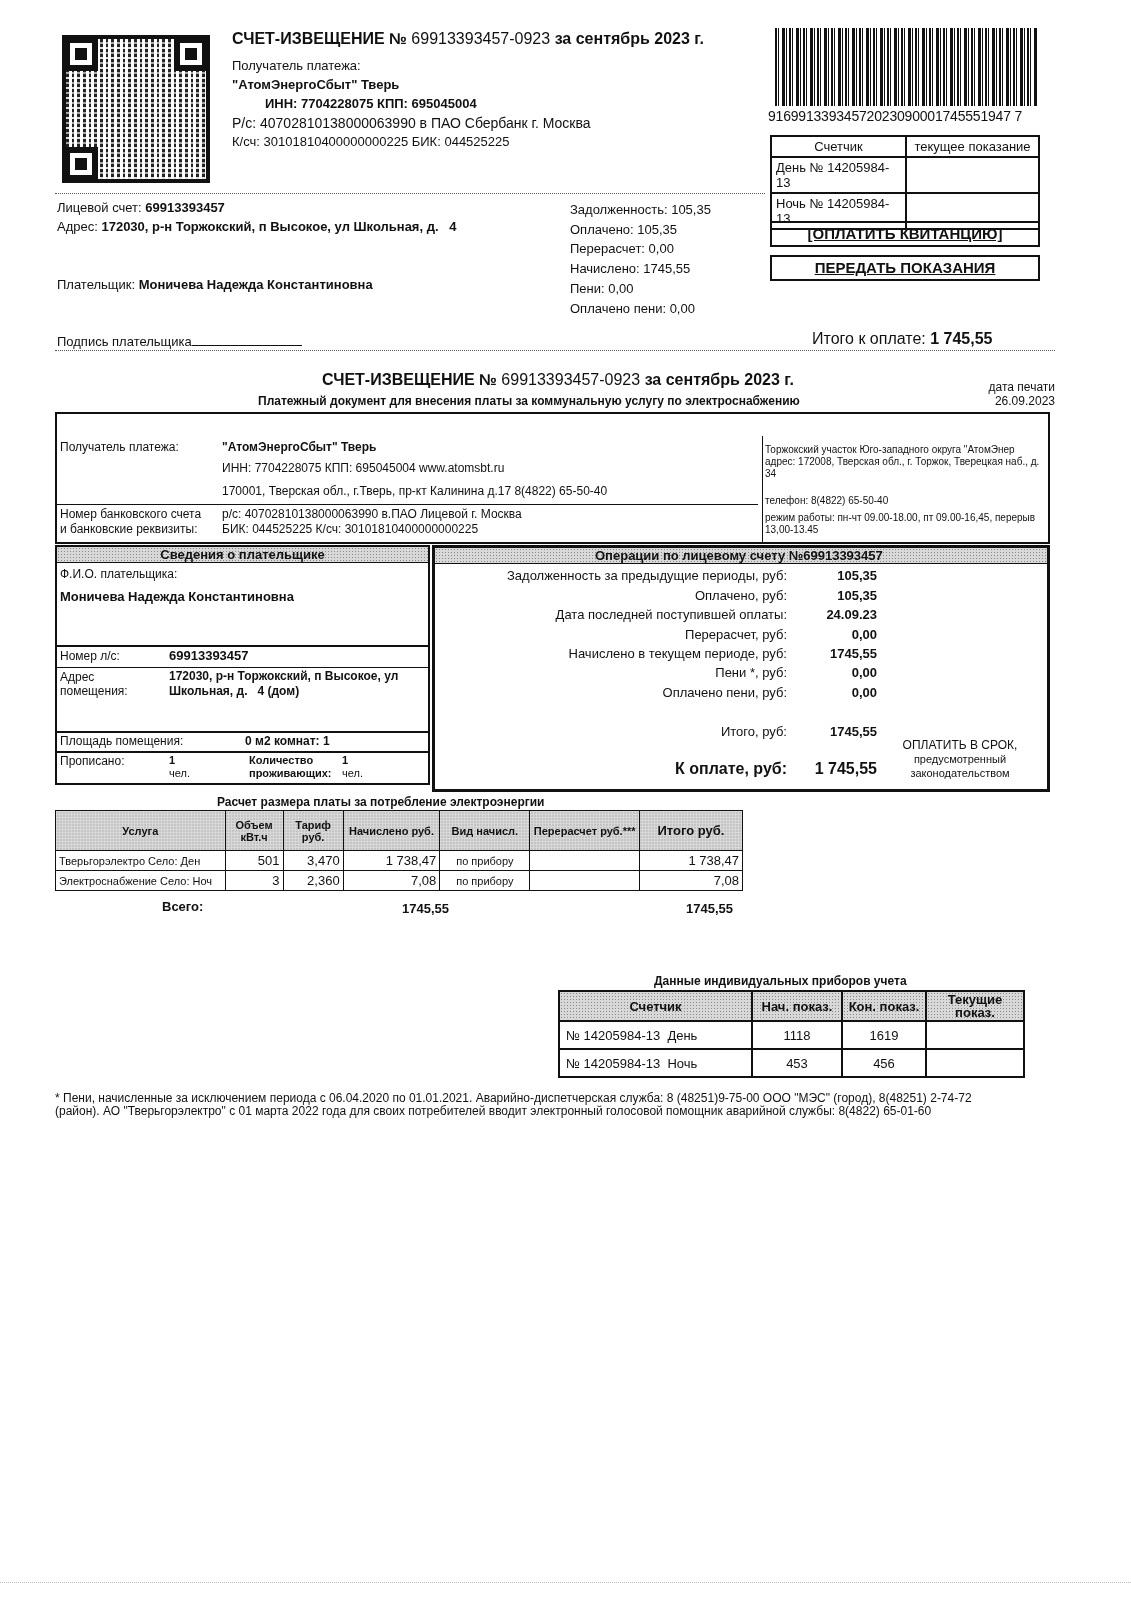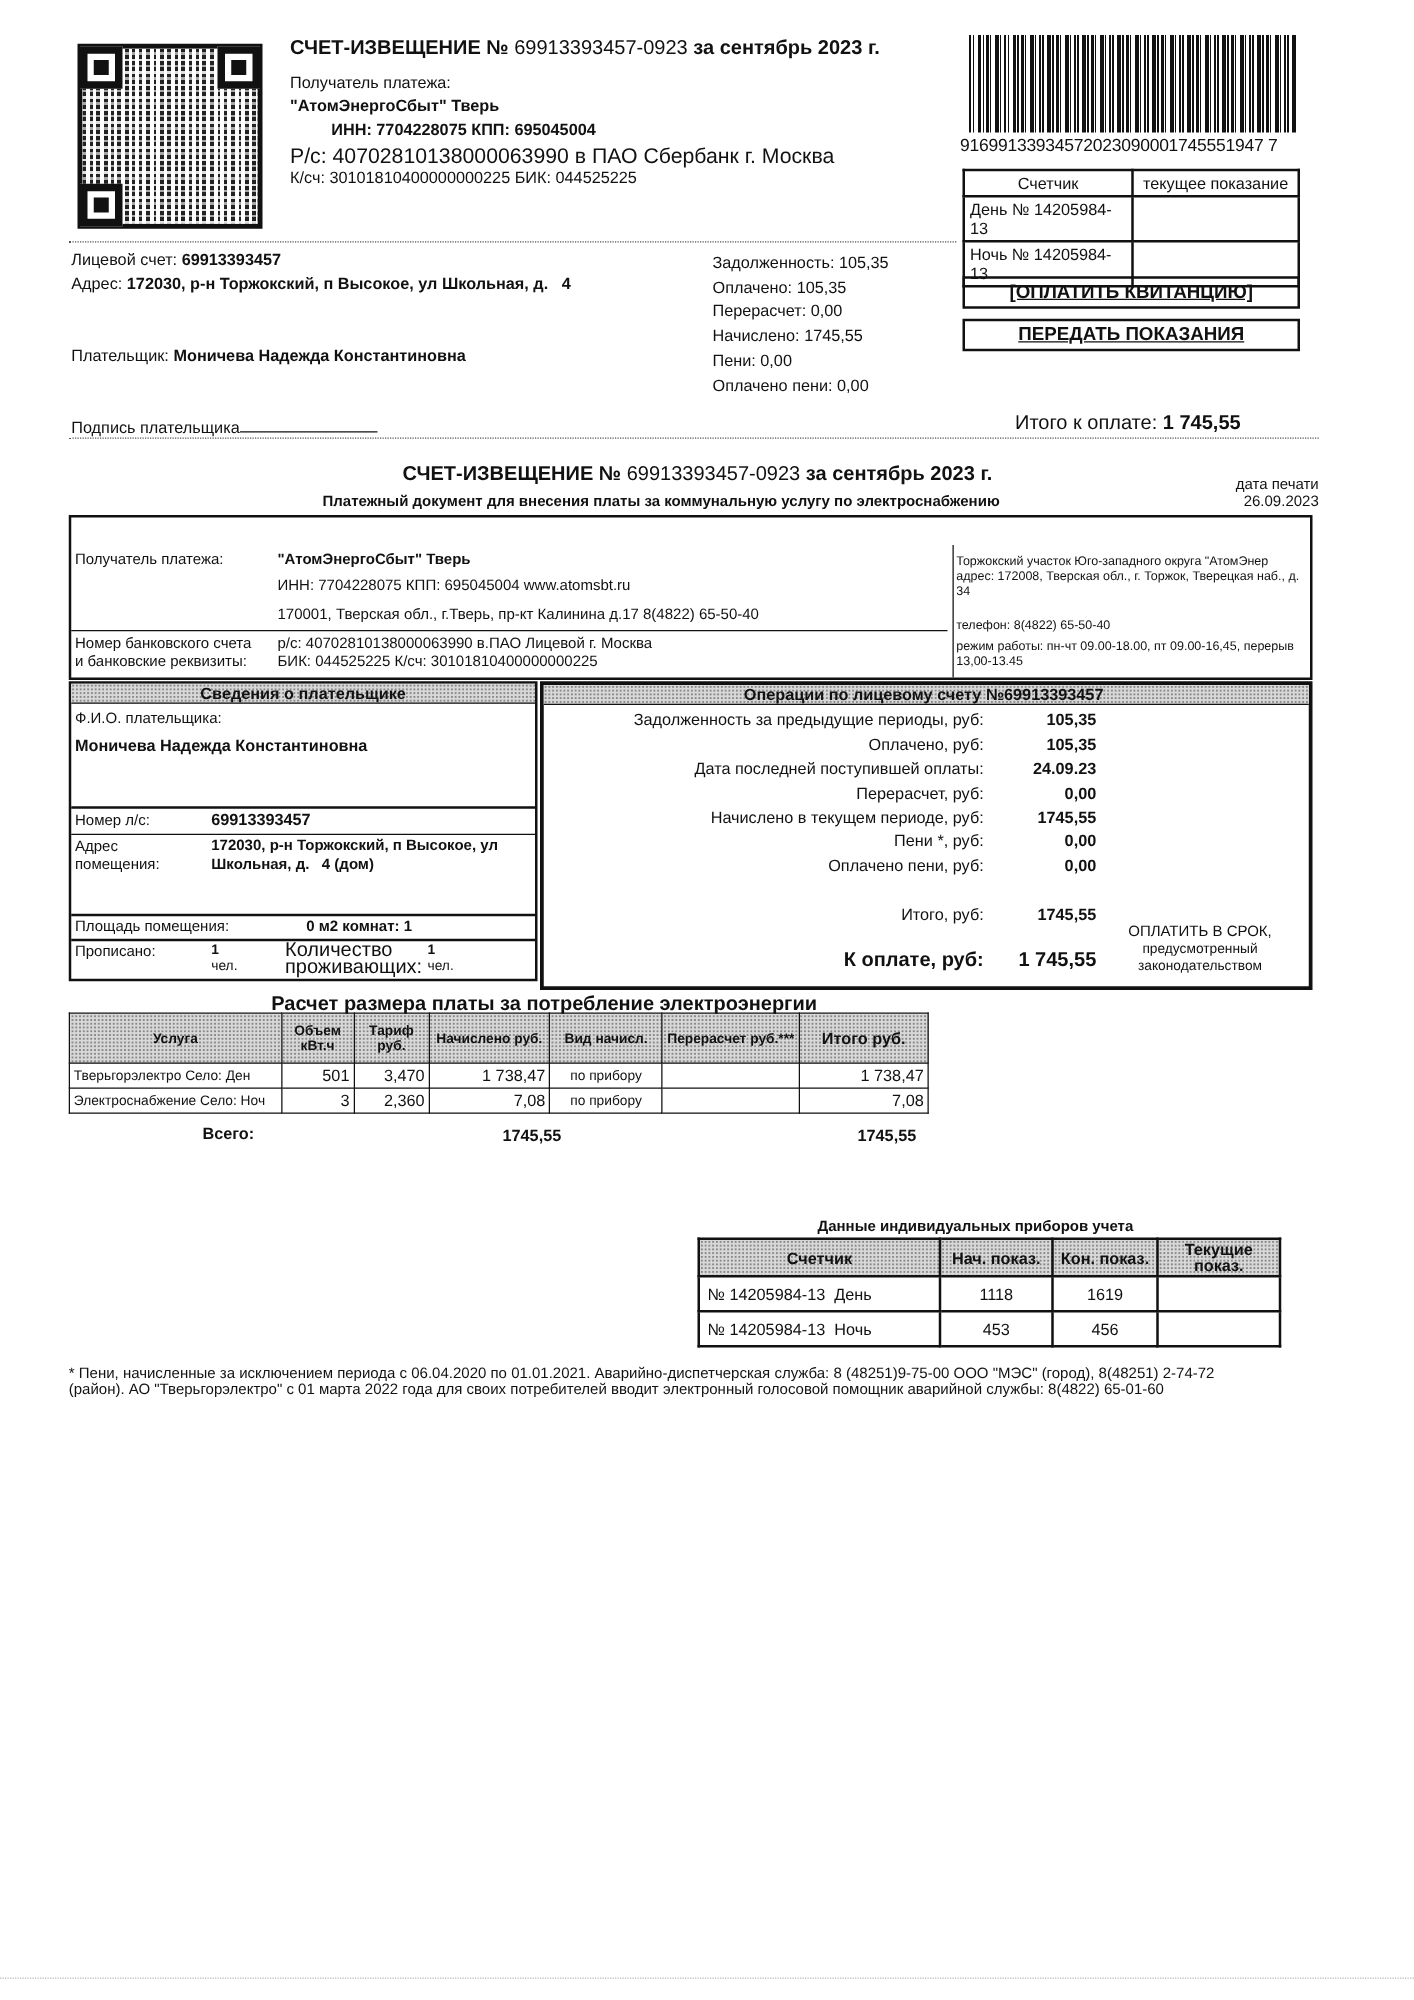--- a/index.html
+++ b/index.html
@@ -59,21 +59,21 @@
 </div>
 
 <div class="abs b" style="left:232px;top:30px;font-size:16px;">
   <span>СЧЕТ-ИЗВЕЩЕНИЕ №</span>
   <span style="font-weight:normal">69913393457-0923</span>
   <span>за сентябрь 2023 г.</span>
 </div>
 <div class="abs" style="left:232px;top:58px;font-size:13px;">Получатель платежа:</div>
 <div class="abs b" style="left:232px;top:77px;font-size:13px;">"АтомЭнергоСбыт" Тверь</div>
 <div class="abs b" style="left:232px;top:96px;font-size:13px;padding-left:33px;">ИНН: 7704228075  КПП: 695045004</div>
-<div class="abs" style="left:232px;top:115px;font-size:17px;">Р/с: 40702810138000063990  в ПАО Сбербанк г. Москва</div>
+<div class="abs" style="left:232px;top:115px;font-size:14px;">Р/с: 40702810138000063990  в ПАО Сбербанк г. Москва</div>
 <div class="abs" style="left:232px;top:134px;font-size:13px;">К/сч: 30101810400000000225  БИК: 044525225</div>
 
 <div class="barcode"></div>
 <div class="abs" style="left:768px;top:108px;font-size:14px;letter-spacing:-0.2px;">91699133934572023090001745551947 7</div>
 
 <table class="meter-top">
   <tbody>
       <tr>
     <th style="width:135px">Счетчик</th>
     <th>текущее показание</th>
@@ -180,21 +180,21 @@
   </div>
   <div class="row-line" style="top:184px;border-top-width:2px;"></div>
   <div class="abs" style="left:3px;top:187px;font-size:12px;">Площадь помещения:</div>
   <div class="abs b" style="left:188px;top:187px;font-size:12px;">0 м2  комнат: 1</div>
   <div class="row-line" style="top:204px;border-top-width:2px;"></div>
   <div class="abs" style="left:3px;top:207px;font-size:12px;">Прописано:</div>
   <div class="abs" style="left:112px;top:207px;font-size:11px;line-height:13px;">
     <div class="b">1</div>
     <div>чел.</div>
   </div>
-  <div class="abs" style="left:171px;top:207px;font-size:16px;line-height:13px;">
+  <div class="abs" style="left:192px;top:207px;font-size:11px;line-height:13px;font-weight:bold;">
     <div>Количество</div>
     <div>проживающих:</div>
   </div>
   <div class="abs" style="left:285px;top:207px;font-size:11px;line-height:13px;">
     <div class="b">1</div>
     <div>чел.</div>
   </div>
 </div>
 
 <div class="section" style="left:432px;top:545px;width:618px;height:247px;border-width:3px;">
@@ -235,21 +235,21 @@
     <span class="lbl b">К оплате, руб:</span>
     <span class="val" style="font-size:16px">1 745,55</span>
   </div>
   <div class="abs" style="right:22px;top:190px;width:130px;text-align:center;font-size:12px;line-height:14px;">
     <div>ОПЛАТИТЬ В СРОК,</div>
     <div style="font-size:11px">предусмотренный</div>
     <div style="font-size:11px">законодательством</div>
   </div>
 </div>
 
-<div class="abs b" style="left:217px;top:795px;font-size:16px;">Расчет размера платы  за потребление электроэнергии</div>
+<div class="abs b" style="left:217px;top:795px;font-size:12px;">Расчет размера платы  за потребление электроэнергии</div>
 <table class="calc">
   <tbody>
       <tr>
     <th class="shade" style="width:158px">Услуга</th>
     <th class="shade" style="width:54px">Объем кВт.ч</th>
     <th class="shade" style="width:56px">Тариф руб.</th>
     <th class="shade" style="width:90px">Начислено руб.</th>
     <th class="shade" style="width:84px">Вид начисл.</th>
     <th class="shade" style="width:102px">Перерасчет руб.***</th>
     <th class="shade" style="width:96px;font-size:13px">Итого руб.</th>

